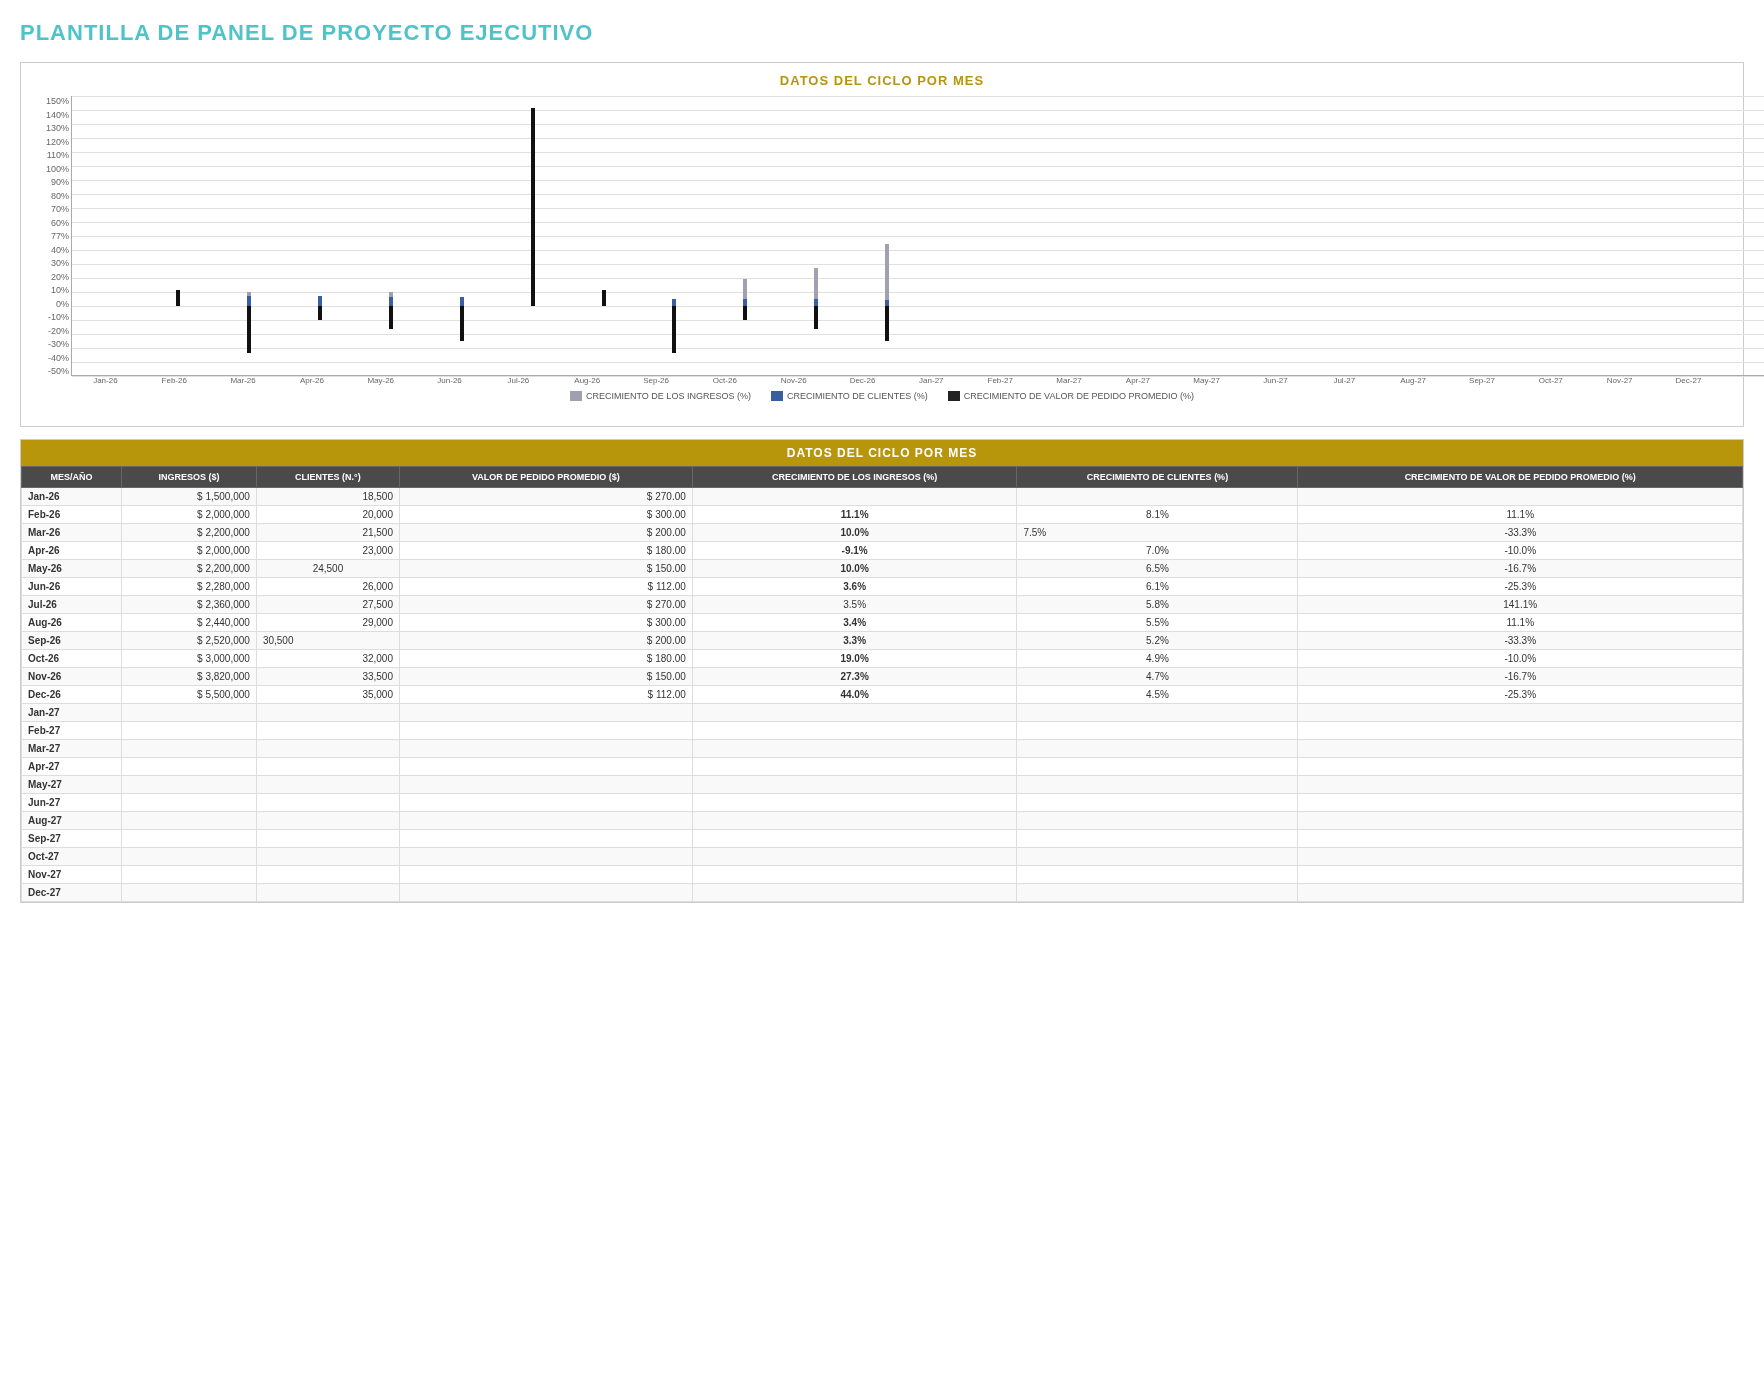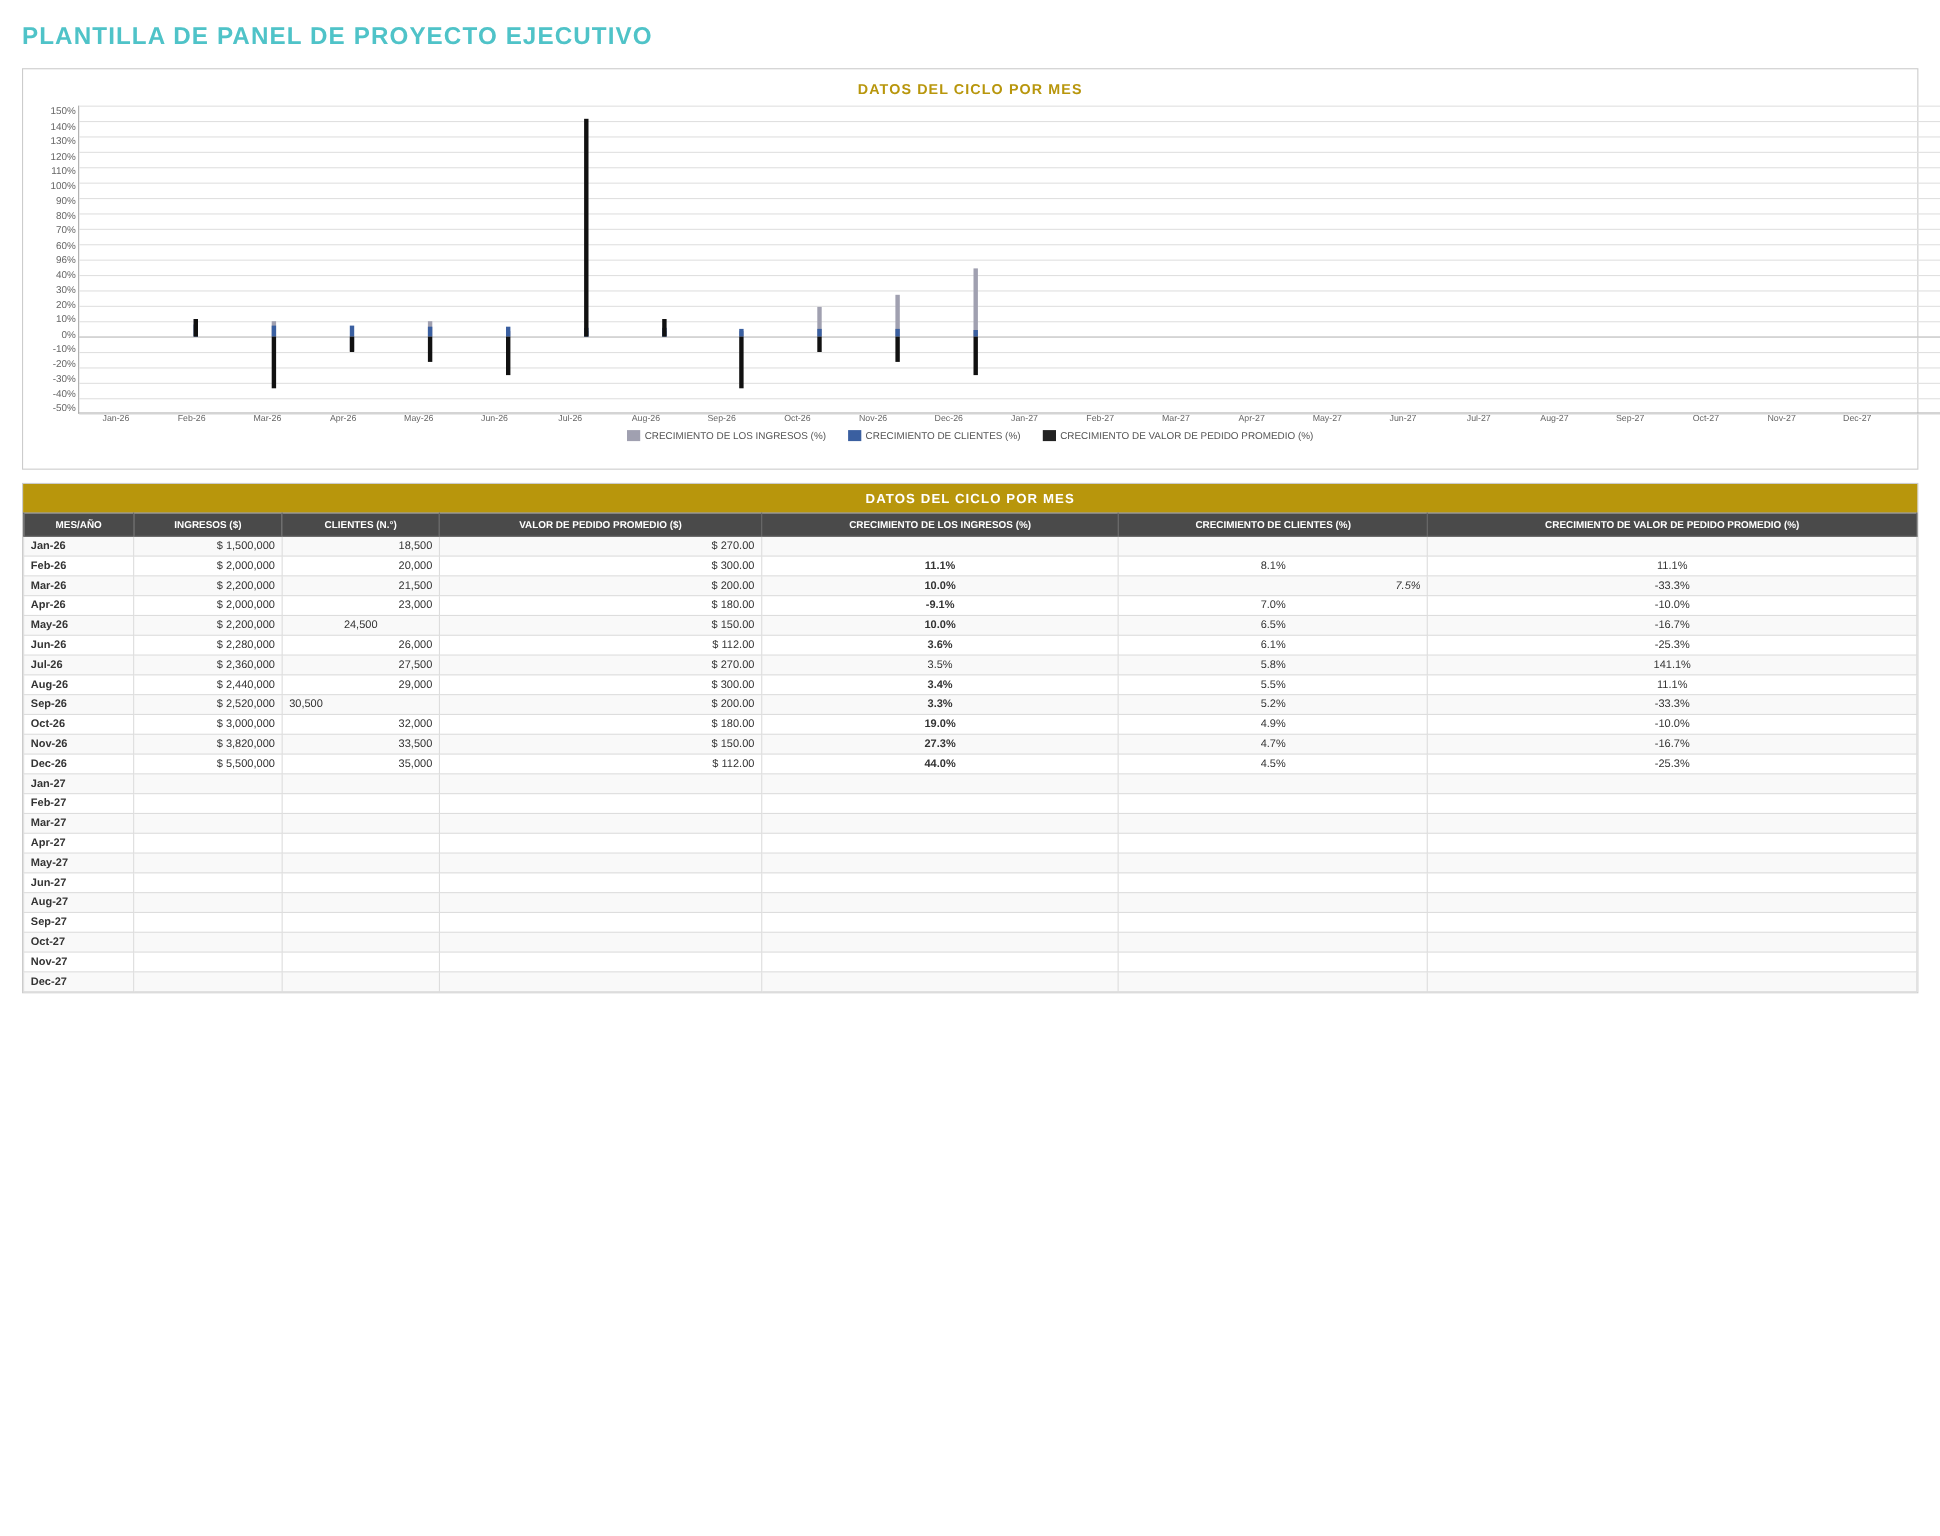--- a/index.html
+++ b/index.html
@@ -200,21 +200,21 @@
           <span>150%</span>
           <span>140%</span>
           <span>130%</span>
           <span>120%</span>
           <span>110%</span>
           <span>100%</span>
           <span>90%</span>
           <span>80%</span>
           <span>70%</span>
           <span>60%</span>
-          <span>96%</span>
+          <span>77%</span>
           <span>40%</span>
           <span>30%</span>
           <span>20%</span>
           <span>10%</span>
           <span>0%</span>
           <span>-10%</span>
           <span>-20%</span>
           <span>-30%</span>
           <span>-40%</span>
           <span>-50%</span>
@@ -448,21 +448,21 @@
           <td style="text-align: center; font-weight: bold;">11.1%</td>
           <td style="text-align: center;">8.1%</td>
           <td style="text-align: center;">11.1%</td>
         </tr>
         <tr>
           <td style="text-align: left; font-weight: bold;">Mar-26</td>
           <td style="text-align: right;">$    2,200,000</td>
           <td style="text-align: right;">21,500</td>
           <td style="text-align: right;">$    200.00</td>
           <td style="text-align: center; font-weight: bold;">10.0%</td>
-          <td style="text-align: right; font-style: italic;">7.5%</td>
+          <td style="text-align: left;">7.5%</td>
           <td style="text-align: center;">-33.3%</td>
         </tr>
         <tr>
           <td style="text-align: left; font-weight: bold;">Apr-26</td>
           <td style="text-align: right;">$    2,000,000</td>
           <td style="text-align: right;">23,000</td>
           <td style="text-align: right;">$    180.00</td>
           <td style="text-align: center; font-weight: bold;">-9.1%</td>
           <td style="text-align: center;">7.0%</td>
           <td style="text-align: center;">-10.0%</td>

